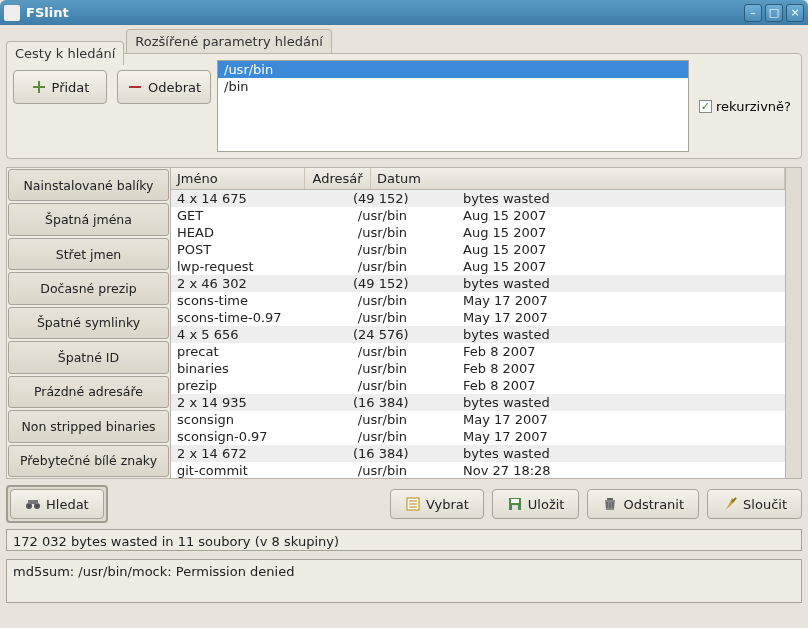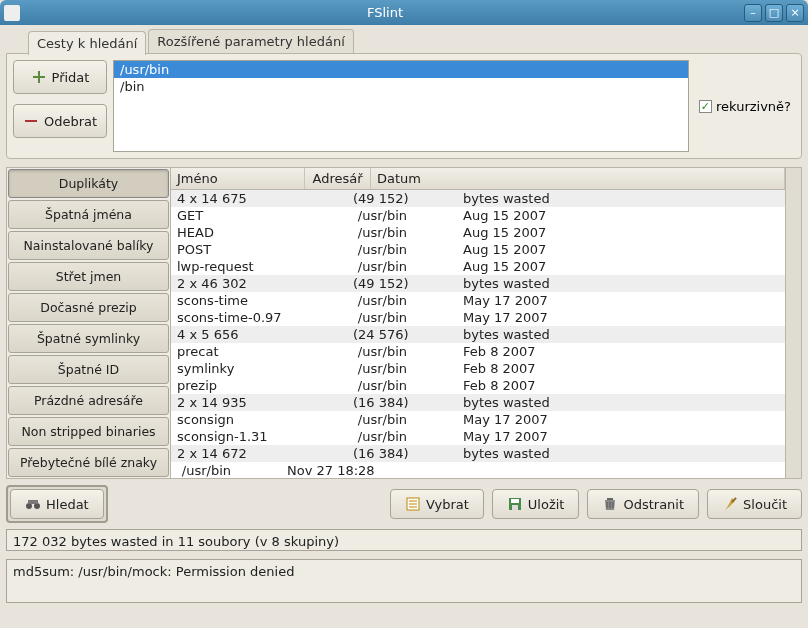--- a/index.html
+++ b/index.html
@@ -1,33 +1,33 @@
 <!DOCTYPE html>
 <html><head>
 <meta charset="utf-8">
 <style>
 * { box-sizing: border-box; margin: 0; padding: 0; font-family: "DejaVu Sans", Arial, sans-serif; font-size: 13px; }
 body { background: #e8e4db; width: 808px; height: 628px; overflow: hidden; }
 
 .titlebar { height: 25px; background: linear-gradient(to bottom, #5a9bc4, #3d7da8); display: flex; align-items: center; color: white; padding: 0 4px; border-radius: 6px 6px 0 0; }
 .titlebar-icon { width: 16px; height: 16px; background: #eee; border-radius: 2px; margin-right: 6px; }
-.titlebar-title { flex: 1; text-align: center; font-weight: normal; }
+.titlebar-title { flex: 1; font-weight: bold; }
 .titlebar-btns { display: flex; gap: 3px; }
 .titlebar-btn { width: 18px; height: 18px; background: linear-gradient(to bottom,#6fb0d8,#4c8cb6); border: 1px solid #2a5a7a; border-radius: 3px; display: flex; align-items: center; justify-content: center; color: white; font-size: 11px; cursor: pointer; }
 
 .content { padding: 4px 6px; }
 
 .tabs-row { display: flex; }
 .tab { padding: 4px 8px; background: #e3dfd5; border: 1px solid #b8b4a8; border-bottom: none; border-radius: 4px 4px 0 0; margin-right: 2px; cursor: pointer; color: #333; }
-.tab.active { background: #efece3; position: relative; top: 2px; margin-left: 22px; }
+.tab.active { background: #efece3; position: relative; top: 12px; }
 
 .tab-panel { border: 1px solid #b8b4a8; background: #efece3; padding: 6px; display: flex; align-items: flex-start; gap: 6px; border-radius: 0 4px 4px 4px; }
 
 .btn { background: linear-gradient(to bottom, #f5f2ea, #e0dcd1); border: 1px solid #a8a398; border-radius: 4px; padding: 6px 12px; cursor: pointer; display: inline-flex; align-items: center; gap: 5px; color: #222; }
-.btn-col { display: flex; flex-direction: column; gap: 10px; }
+.btn-col { display: flex; flex-direction: row; gap: 10px; margin-top: 10px; }
 .btn.wide { width: 94px; justify-content: center; padding: 8px 10px; }
 
 .path-list { flex: 1; background: white; border: 1px solid #a8a398; height: 92px; overflow: auto; }
 .path-item { padding: 1px 6px; cursor: pointer; color: #222; }
 .path-item.selected { background: #3b8ad8; color: white; }
 
 .recurse-wrap { display: flex; align-items: center; gap: 4px; padding: 0 4px; align-self: center; }
 .checkbox { width: 13px; height: 13px; border: 1px solid #888; background: white; display: inline-flex; align-items: center; justify-content: center; color: #2a8a2a; font-size: 11px; font-weight: bold; }
 
 .main-area { display: flex; margin-top: 8px; border: 1px solid #b8b4a8; background: #efece3; height: 312px; }
@@ -97,23 +97,22 @@
       <div class="path-item">/bin</div>
     </div>
     <label class="recurse-wrap">
       <span class="checkbox">✓</span>
       <span>rekurzivně?</span>
     </label>
   </div>
 
   <div class="main-area">
     <div class="sidebar">
-      <div class="side-btn active">Duplikáty</div>
+      <div class="side-btn">Nainstalované balíky</div>
       <div class="side-btn">Špatná jména</div>
-      <div class="side-btn">Nainstalované balíky</div>
       <div class="side-btn">Střet jmen</div>
       <div class="side-btn">Dočasné prezip</div>
       <div class="side-btn">Špatné symlinky</div>
       <div class="side-btn">Špatné ID</div>
       <div class="side-btn">Prázdné adresáře</div>
       <div class="side-btn">Non stripped binaries</div>
       <div class="side-btn">Přebytečné bílé znaky</div>
     </div>
     <div class="table-wrap">
       <div class="table-head">
@@ -166,50 +165,51 @@
             <div class="td td1">4 x 5 656</div>
             <div class="td td2">(24 576)</div>
             <div class="td td3">bytes wasted</div>
           </div>
           <div class="tr">
             <div class="td td1">precat</div>
             <div class="td td2">/usr/bin</div>
             <div class="td td3">Feb  8 2007</div>
           </div>
           <div class="tr">
-            <div class="td td1">symlinky</div>
+            <div class="td td1">binaries</div>
             <div class="td td2">/usr/bin</div>
             <div class="td td3">Feb  8 2007</div>
           </div>
           <div class="tr">
             <div class="td td1">prezip</div>
             <div class="td td2">/usr/bin</div>
             <div class="td td3">Feb  8 2007</div>
           </div>
           <div class="tr group">
             <div class="td td1">2 x 14 935</div>
             <div class="td td2">(16 384)</div>
             <div class="td td3">bytes wasted</div>
           </div>
           <div class="tr">
             <div class="td td1">sconsign</div>
             <div class="td td2">/usr/bin</div>
             <div class="td td3">May 17 2007</div>
           </div>
           <div class="tr">
-            <div class="td td1">sconsign-1.31</div>
+            <div class="td td1">sconsign-0.97</div>
             <div class="td td2">/usr/bin</div>
             <div class="td td3">May 17 2007</div>
           </div>
           <div class="tr group">
             <div class="td td1">2 x 14 672</div>
             <div class="td td2">(16 384)</div>
             <div class="td td3">bytes wasted</div>
           </div>
           <div class="tr">
+            <div class="td td1">git-commit</div>
             <div class="td td2">/usr/bin</div>
             <div class="td td3">Nov 27 18:28</div>
           </div>
         </div>
     </div>
     <div class="scrollbar"></div>
   </div>
 
   <div class="bottom-btns">
     <div class="search-btn-wrap">

